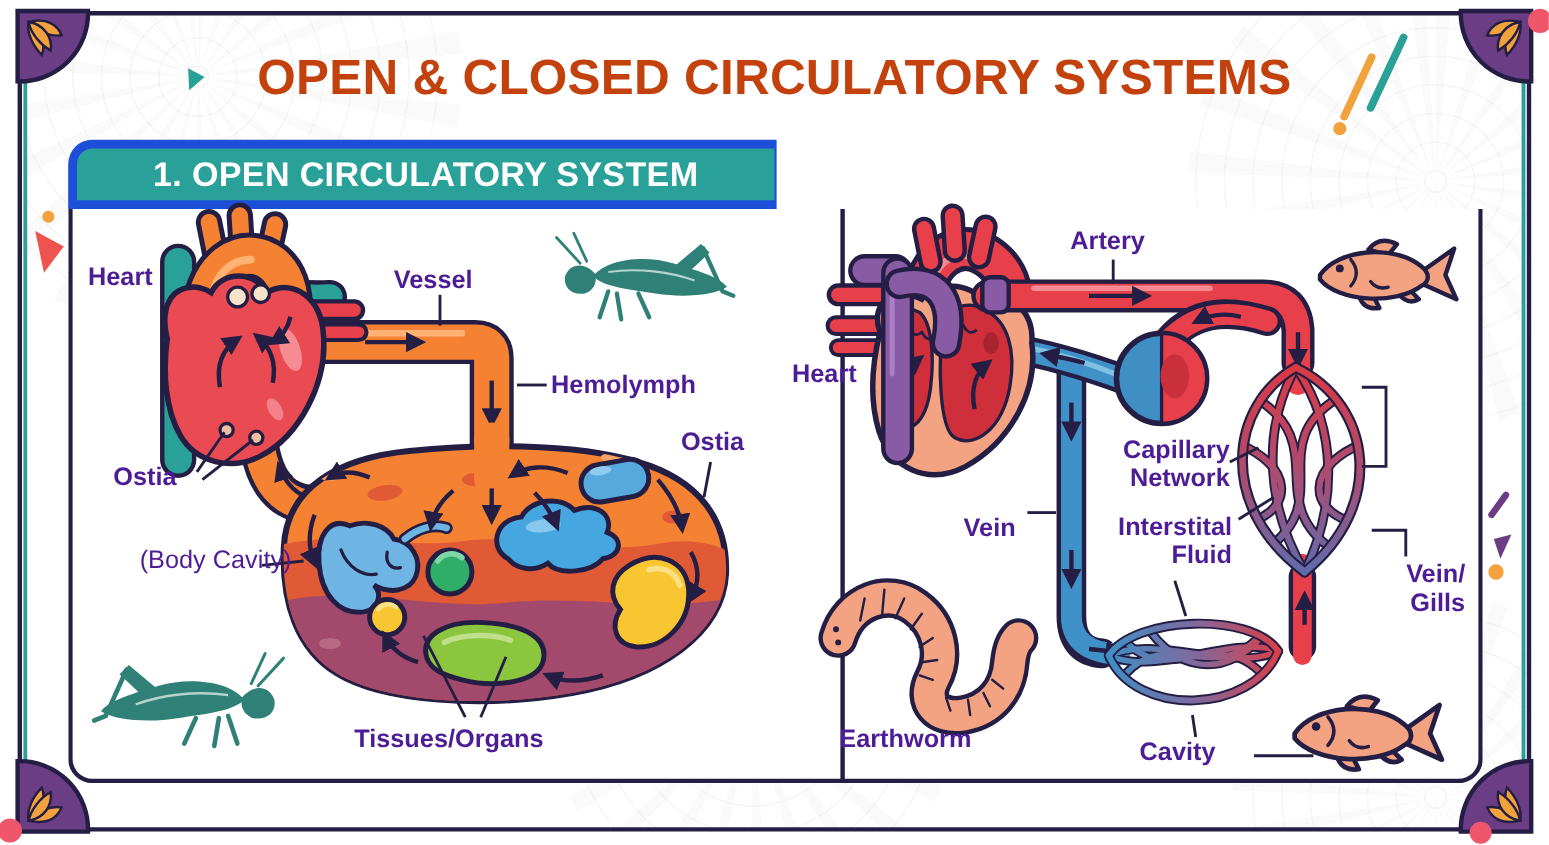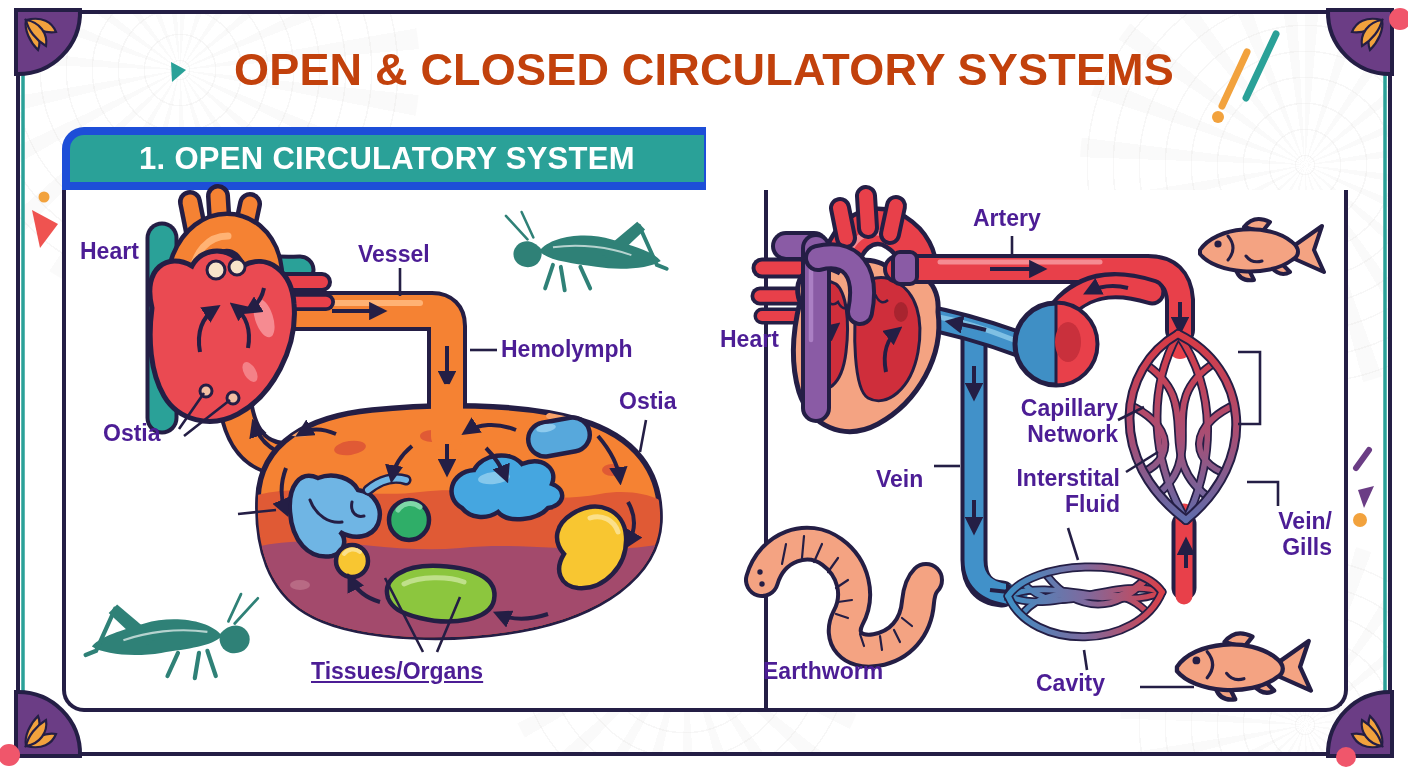--- a/index.html
+++ b/index.html
@@ -357,22 +357,23 @@
     <circle cx="1360" cy="520" r="7" fill="#f2a23d"></circle>
   </g>
 </svg>
 
 <div class="lbl" style="left:80px;top:238px;">Heart</div>
 <div class="lbl" style="left:358px;top:241px;">Vessel</div>
 <div class="lbl" style="left:501px;top:336px;text-align:center;">Hemolymph</div>
 <div class="lbl" style="left:103px;top:420px;">Ostia</div>
 <div class="lbl" style="left:619px;top:388px;">Ostia</div>
 <div class="lbl ctr" style="left:65px;top:495px;width:200px;">
-</div>
-<div class="lbl" style="left:311px;top:658px;text-decoration:underline;">Tissues/Organs</div>
+  <div class="sub">(Body Cavity)</div>
+</div>
+<div class="lbl" style="left:322px;top:658px;">Tissues/Organs</div>
 
 <div class="lbl" style="left:720px;top:326px;">Heart</div>
 <div class="lbl" style="left:973px;top:205px;">Artery</div>
 <div class="lbl" style="left:876px;top:450px;margin-top:16px;">Vein</div>
 <div class="lbl ctr" style="left:1000px;top:395px;width:118px;">
   <div>Capillary</div>
   <div>Network</div>
 </div>
 <div class="lbl ctr" style="left:1002px;top:465px;width:118px;">
   <div>Interstital</div>

